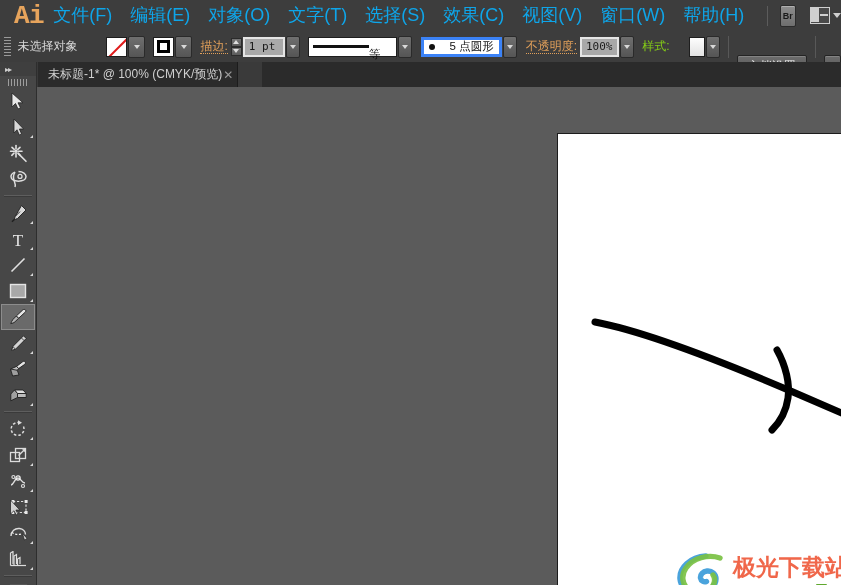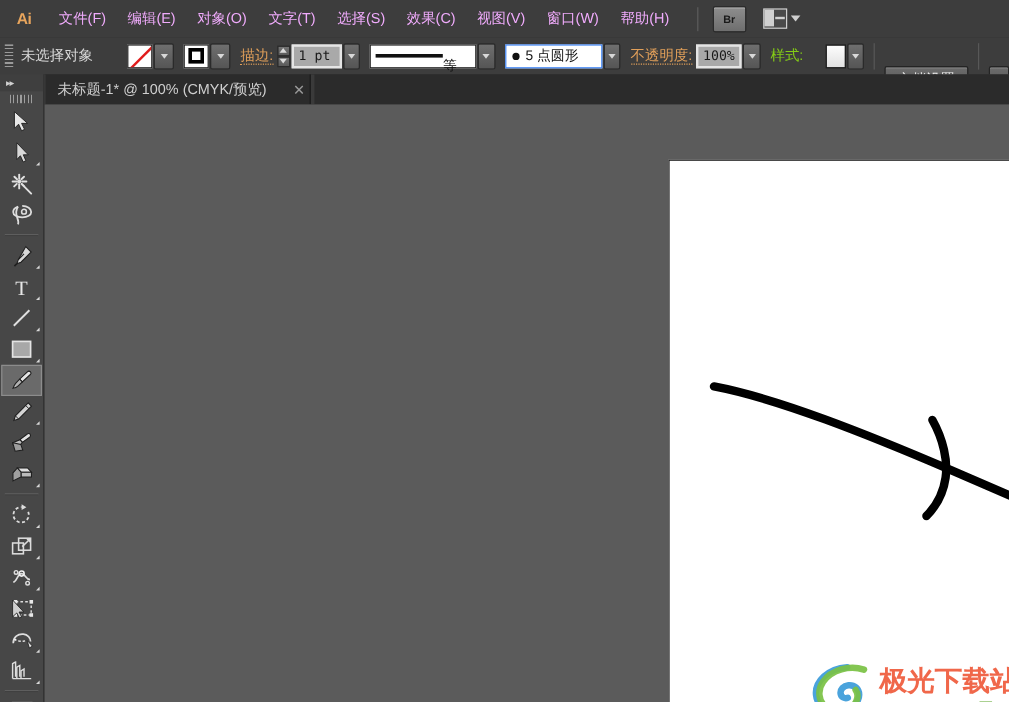--- a/index.html
+++ b/index.html
@@ -13,26 +13,27 @@
   }
   
   #menubar{
     position:absolute;left:0;top:0;width:841px;height:31px;
     background:#3d3d3d;
     border-bottom:1px solid #262626;
     display:flex;align-items:center;
   }
   #ai-logo{
     width:40px;height:31px;display:flex;align-items:center;justify-content:center;
-    color:#e7a45c;font-size:13px;font-weight:bold;font-family:Liberation Sans, sans-serif;
+    color:#e7a45c;font-size:26px;font-weight:bold;font-family:Liberation Mono, monospace;
     letter-spacing:-0.5px;
+    margin-left:14px;
   }
   .menu-item{
     padding:0 9px;height:31px;line-height:31px;
-    font-size:12px;color:#f0abfc;white-space:nowrap;cursor:default;
+    font-size:18px;color:#0ea5e9;white-space:nowrap;cursor:default;
   }
   #menubar-sep{
     width:1px;height:20px;background:#5c5c5c;margin:0 8px 0 14px;
   }
   #br-button{
     width:26px;height:20px;margin-left:4px;
     background:linear-gradient(#8e8e8e,#6e6e6e);
     border:1px solid #2b2b2b;
     border-radius:2px;
     display:flex;align-items:center;justify-content:center;
@@ -113,22 +114,22 @@
   }
   #stroke-weight-field{width:48px;}
   #profile-field{
     width:105px;background:#ffffff;border:1px solid #1e1e1e;height:20px;
     display:flex;align-items:center;justify-content:space-between;
     padding:0 4px;box-sizing:border-box;
   }
   #profile-line{width:56px;height:2.5px;background:#111;}
   #profile-label{font-size:11.5px;color:#111;font-family:"Liberation Sans",sans-serif;margin-top:31px;}
   #brushdef-field{
-    width:95px;background:#ffffff;border:1px solid #3b82f6;height:20px;
-    display:flex;align-items:center;gap:5px;padding:0 5px;box-sizing:border-box;
+    width:95px;background:#ffffff;border:3px solid #3b82f6;height:20px;
+    display:flex;align-items:center;gap:15px;padding:0 5px;box-sizing:border-box;
   }
   #brush-dot{width:6px;height:6px;border-radius:50%;background:#111;flex:none;}
   #brushdef-label{font-size:11.5px;color:#111;white-space:nowrap;}
   #opacity-field{width:44px;background:#a9a9a9;}
   #style-swatch{
     width:19px;height:20px;border:1px solid #1e1e1e;
     background:linear-gradient(#fdfdfd,#e2e2e2);box-sizing:border-box;
   }
   .cb-button{
     height:21px;padding:0 10px;
@@ -140,21 +141,21 @@
   .cb-label-plain{font-size:12px;color:#84cc16;margin-right:19px;white-space:nowrap;}
 
   
   #tabbar{
     position:absolute;left:0;top:62px;width:841px;height:25px;
     background:#3a3a3a;border-bottom:1px solid #222;
   }
   #doc-tab{
     position:absolute;left:38px;top:0;height:25px;
     background:#2b2b2b;border-right:1px solid #1c1c1c;
-    display:flex;align-items:center;padding:0 4px 0 10px;gap:22px;
+    display:flex;align-items:center;padding:0 4px 0 10px;gap:1px;
   }
   #doc-tab-title{font-size:12px;color:#cfcfcf;white-space:nowrap;}
   #doc-tab-close{font-size:12px;color:#9a9a9a;line-height:1;}
   #tabbar-rest{
     position:absolute;left:262px;top:0;right:0;height:25px;background:#2b2b2b;
   }
 
   
   #toolbar{
     position:absolute;left:0;top:62px;width:36px;height:523px;

